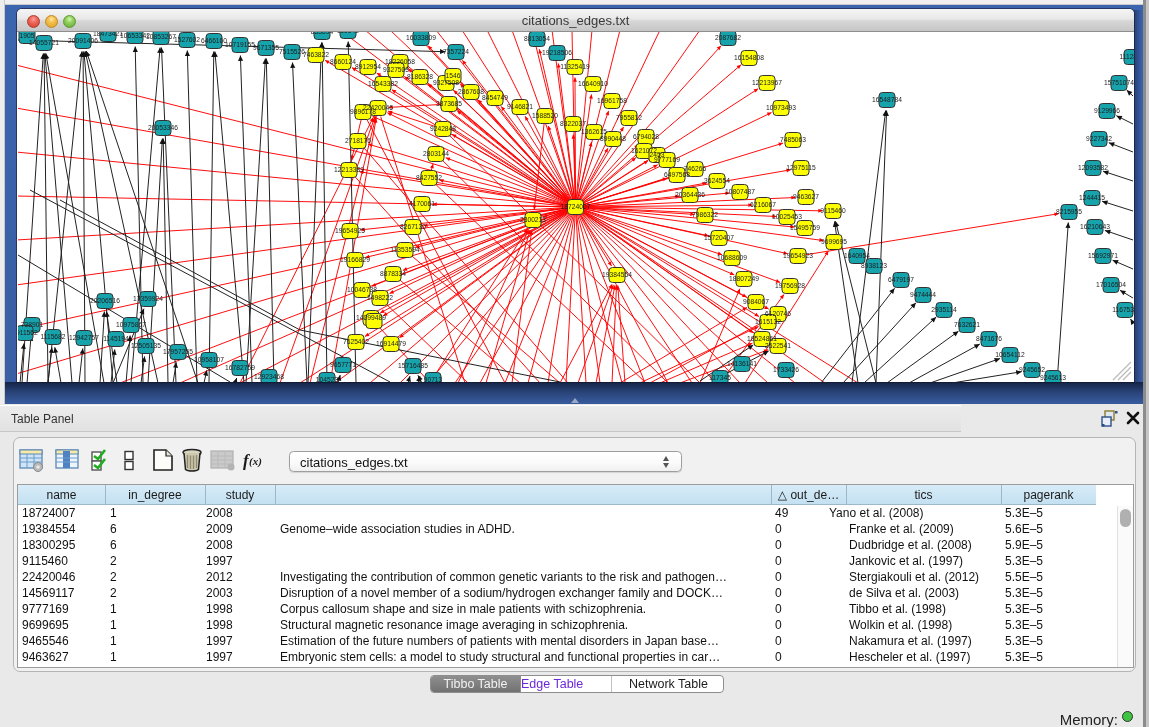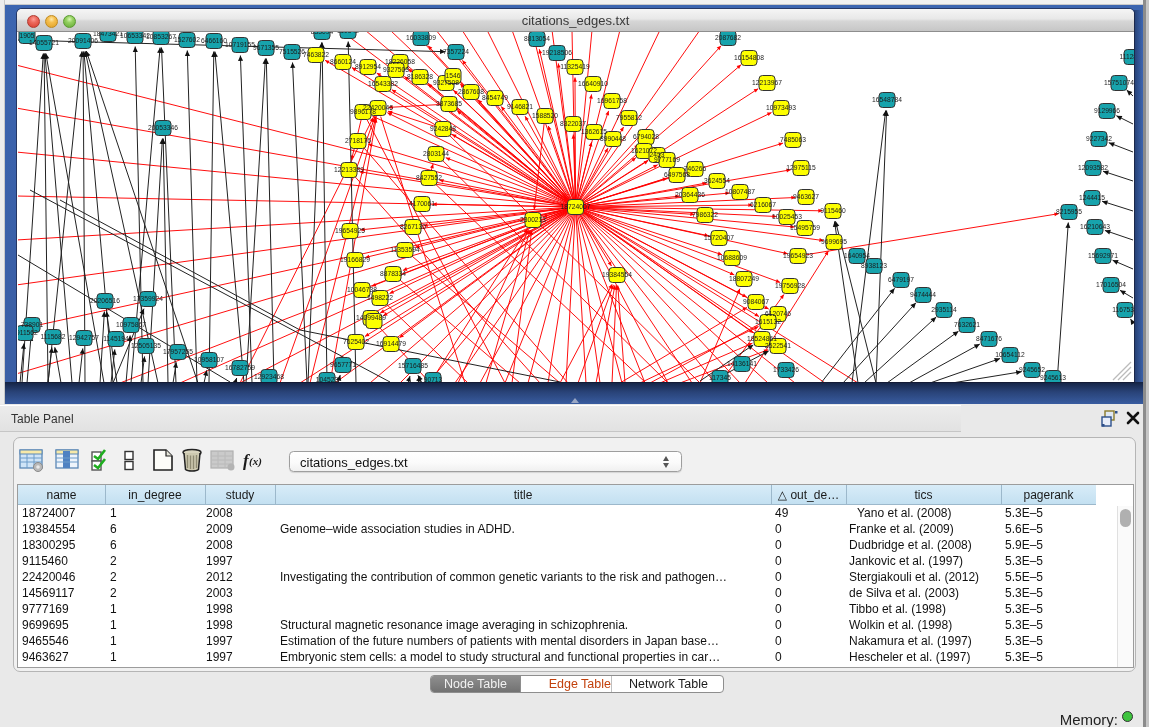--- a/index.html
+++ b/index.html
@@ -795,21 +795,20 @@
   <div class="abs" style="left:373px;top:3.5px;width:0;height:0;border-left:3.5px solid transparent;border-right:3.5px solid transparent;border-bottom:5px solid #555"></div>
   <div class="abs" style="left:373px;top:11px;width:0;height:0;border-left:3.5px solid transparent;border-right:3.5px solid transparent;border-top:5px solid #555"></div>
 </div>
 
 <div class="abs" style="left:17px;top:484px;width:1117px;height:184px;background:#fff;border:1px solid #9c9c9c;overflow:hidden">
 
   <div class="abs" style="left:0;top:0;width:1117px;height:20px;background:linear-gradient(180deg,#d8ecf8,#c3e0f1);border-bottom:1px solid #9cb8cb;font-size:12px;color:#1a1a1a">
     <span class="abs" style="left:0;top:3px;width:87px;text-align:center">name</span>
     <span class="abs" style="left:87px;top:3px;width:100px;text-align:center">in_degree</span>
     <span class="abs" style="left:187px;top:3px;width:70px;text-align:center">study</span>
-    <span class="abs" style="left:257px;top:3px;width:496px;text-align:center">title</span>
     <span class="abs" style="left:753px;top:3px;width:75px;text-align:center">△ out_de…</span>
     <span class="abs" style="left:828px;top:3px;width:155px;text-align:center">tics</span>
     <span class="abs" style="left:983px;top:3px;width:95px;text-align:center">pagerank</span>
     <span class="abs" style="left:87px;top:0;width:1px;height:20px;background:#9cb8cb"></span>
     <span class="abs" style="left:187px;top:0;width:1px;height:20px;background:#9cb8cb"></span>
     <span class="abs" style="left:257px;top:0;width:1px;height:20px;background:#9cb8cb"></span>
     <span class="abs" style="left:753px;top:0;width:1px;height:20px;background:#9cb8cb"></span>
     <span class="abs" style="left:828px;top:0;width:1px;height:20px;background:#9cb8cb"></span>
     <span class="abs" style="left:983px;top:0;width:1px;height:20px;background:#9cb8cb"></span>
     <span class="abs" style="left:1078px;top:0;width:1px;height:20px;background:#9cb8cb"></span>
@@ -821,21 +820,21 @@
 </div>
 <style>
 .trow { position:absolute; left:17px; width:1100px; height:16px; font-size:12px; color:#111; }
 .trow span { position:absolute; top:1px; white-space:nowrap; }
 </style>
 <div class="trow" style="top:505px">
 <span style="left:5px">18724007</span>
       <span style="left:93px">1</span>
       <span style="left:189px">2008</span>
       <span style="left:758px">49</span>
-      <span style="left:840px">Yano et al. (2008)</span>
+      <span style="left:812px">Yano et al. (2008)</span>
       <span style="left:988px">5.3E–5</span>
     </div>
 <div class="trow" style="top:521px">
 <span style="left:5px">19384554</span>
       <span style="left:93px">6</span>
       <span style="left:189px">2009</span>
       <span style="left:263px">Genome–wide association studies in ADHD.</span>
       <span style="left:758px">0</span>
       <span style="left:832px">Franke et al. (2009)</span>
       <span style="left:988px">5.6E–5</span>
@@ -862,28 +861,30 @@
       <span style="left:189px">2012</span>
       <span style="left:263px">Investigating the contribution of common genetic variants to the risk and pathogen…</span>
       <span style="left:758px">0</span>
       <span style="left:832px">Stergiakouli et al. (2012)</span>
       <span style="left:988px">5.5E–5</span>
     </div>
 <div class="trow" style="top:585px">
 <span style="left:5px">14569117</span>
       <span style="left:93px">2</span>
       <span style="left:189px">2003</span>
+      <span style="left:263px">Disruption of a novel member of a sodium/hydrogen exchanger family and DOCK…</span>
       <span style="left:758px">0</span>
       <span style="left:832px">de Silva et al. (2003)</span>
       <span style="left:988px">5.3E–5</span>
     </div>
 <div class="trow" style="top:601px">
 <span style="left:5px">9777169</span>
       <span style="left:93px">1</span>
       <span style="left:189px">1998</span>
+      <span style="left:263px">Corpus callosum shape and size in male patients with schizophrenia.</span>
       <span style="left:758px">0</span>
       <span style="left:832px">Tibbo et al. (1998)</span>
       <span style="left:988px">5.3E–5</span>
     </div>
 <div class="trow" style="top:617px">
 <span style="left:5px">9699695</span>
       <span style="left:93px">1</span>
       <span style="left:189px">1998</span>
       <span style="left:263px">Structural magnetic resonance image averaging in schizophrenia.</span>
       <span style="left:758px">0</span>
@@ -903,22 +904,22 @@
 <span style="left:5px">9463627</span>
       <span style="left:93px">1</span>
       <span style="left:189px">1997</span>
       <span style="left:263px">Embryonic stem cells: a model to study structural and functional properties in car…</span>
       <span style="left:758px">0</span>
       <span style="left:832px">Hescheler et al. (1997)</span>
       <span style="left:988px">5.3E–5</span>
     </div>
 
 <div class="abs" style="left:430px;top:675px;width:294px;height:18px;border:1px solid #8e8e8e;border-radius:4px;background:#fff;font-size:12.5px;overflow:hidden">
-  <div class="abs" style="left:0;top:0;width:89px;height:18px;background:linear-gradient(180deg,#8f8f8f,#6e6e6e);color:#f2f2f2;text-align:center;line-height:17px">Node Table</div>
-  <div class="abs" style="left:89px;top:0;width:91px;height:18px;color:#c2410c;text-align:right;line-height:17px;border-left:1px solid #8e8e8e">Edge Table</div>
+  <div class="abs" style="left:0;top:0;width:89px;height:18px;background:linear-gradient(180deg,#8f8f8f,#6e6e6e);color:#f2f2f2;text-align:center;line-height:17px">Tibbo Table</div>
+  <div class="abs" style="left:89px;top:0;width:91px;height:18px;color:#6d28d9;text-align:left;line-height:17px;border-left:1px solid #8e8e8e">Edge Table</div>
   <div class="abs" style="left:180px;top:0;width:114px;height:18px;color:#1a1a1a;text-align:center;line-height:17px;border-left:1px solid #c0c0c0">Network Table</div>
 </div>
 
 <div class="abs" style="left:1048px;top:711px;width:70px;text-align:right;font-size:15px;color:#222">Memory: OK</div>
 <div class="abs" style="left:1122px;top:711px;width:11px;height:11px;border-radius:50%;background:#3ec43e;border:1px solid #333"></div>
 
 <div class="abs" style="left:1143px;top:0;width:6px;height:727px;background:#c6c6c6;border-left:3px solid #8c8c8c"></div>
 
 </div>
 </body></html>

